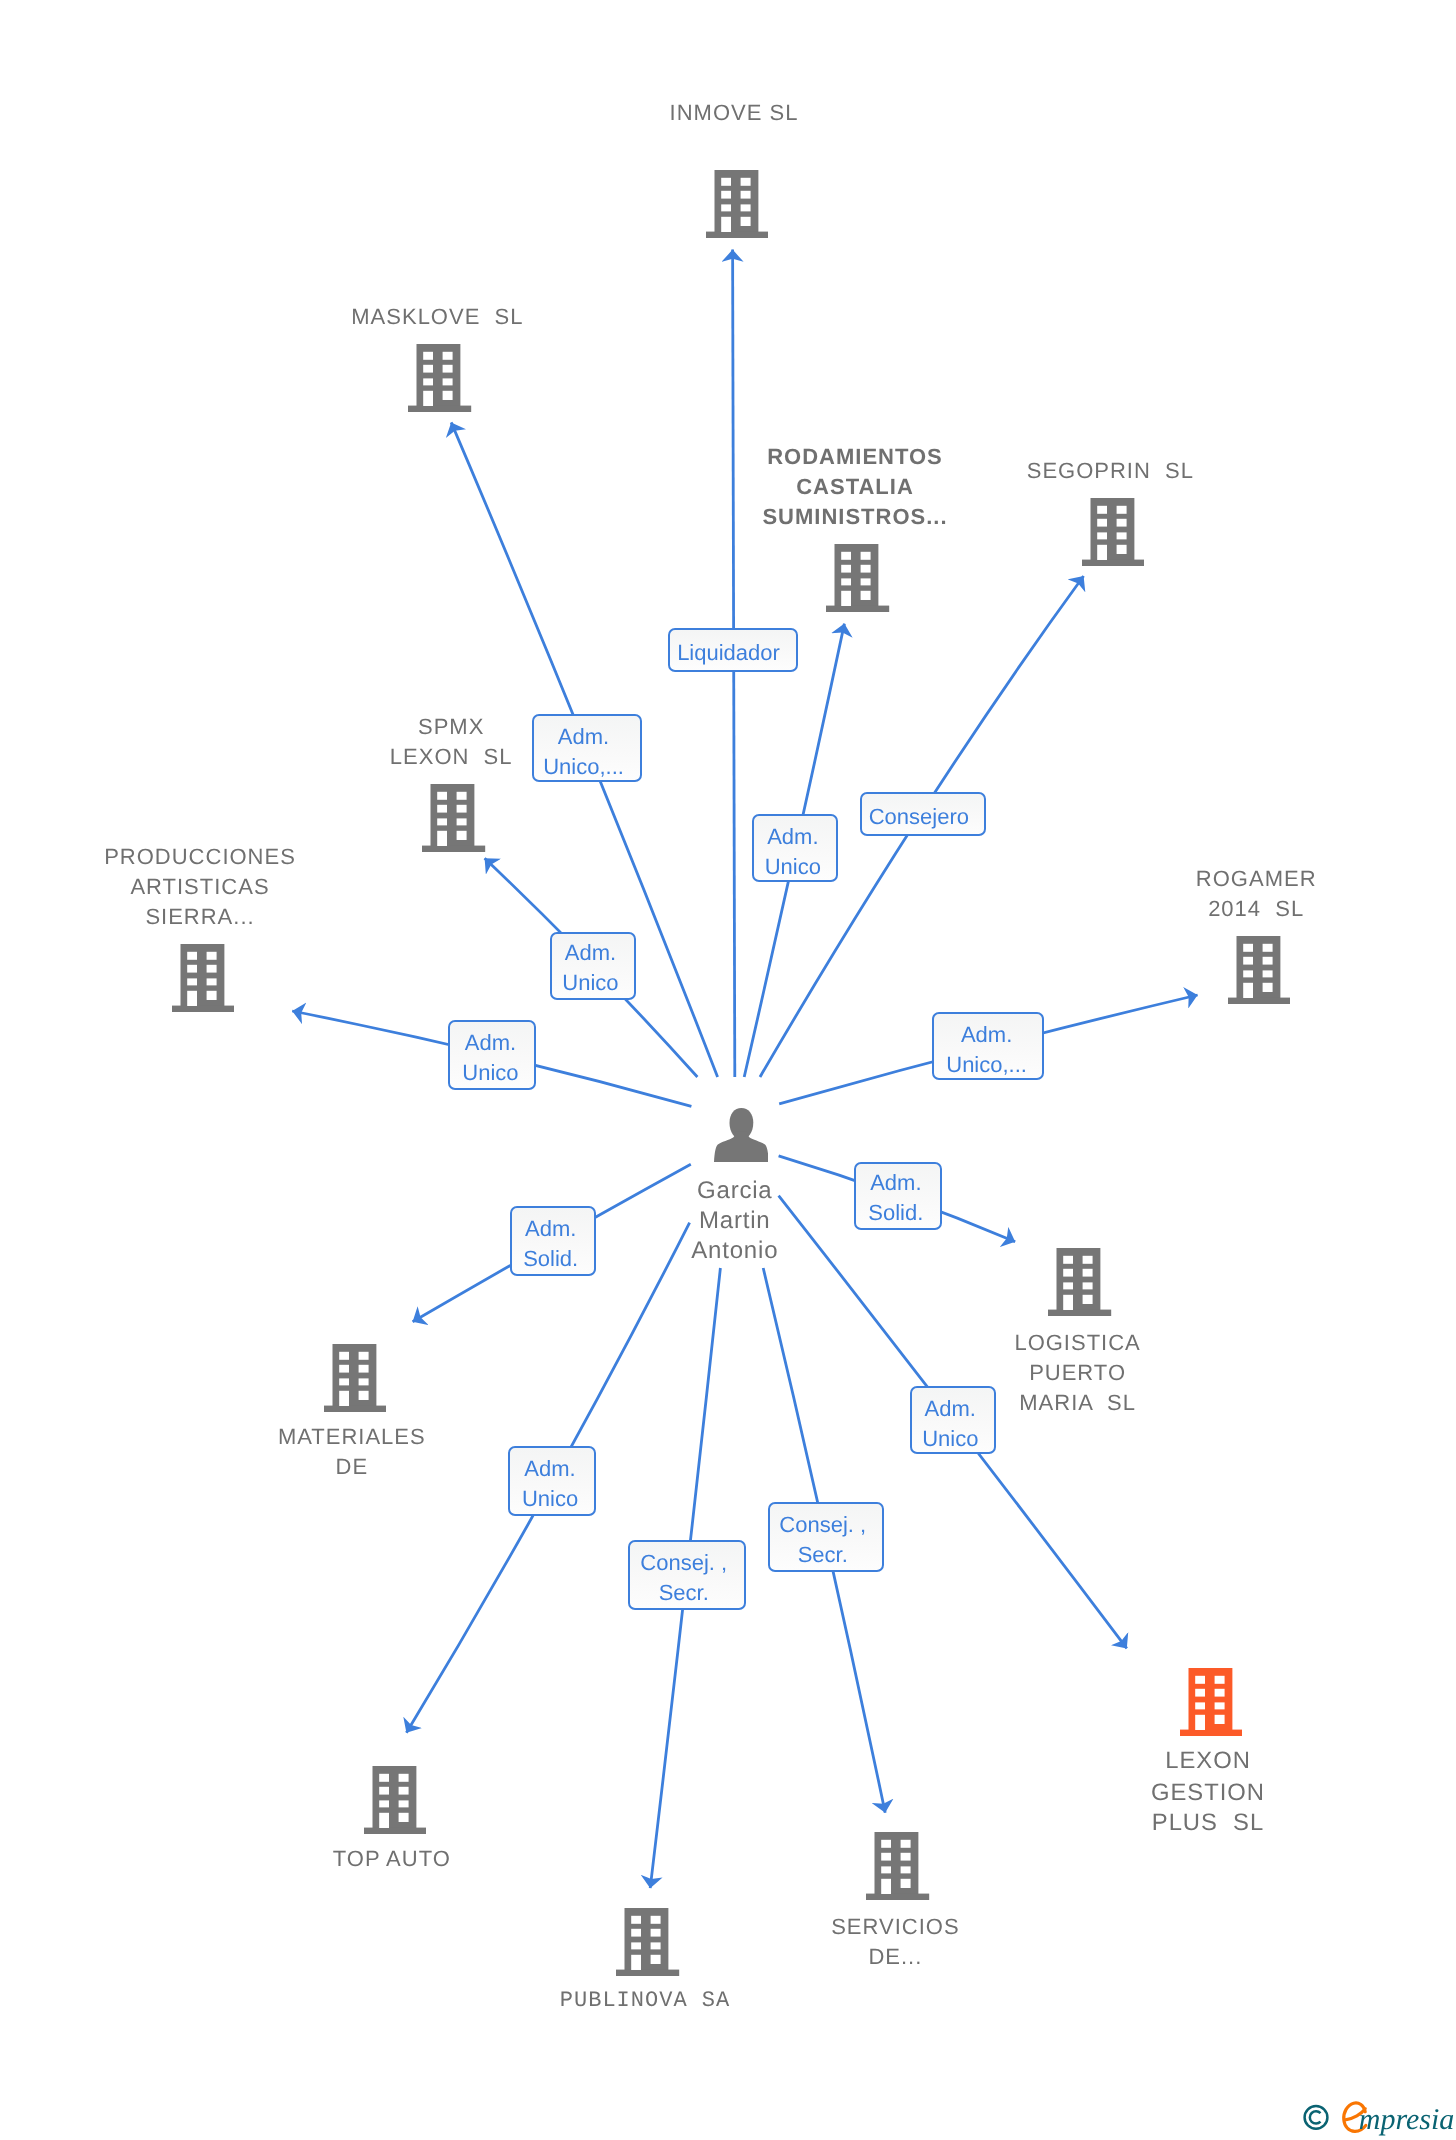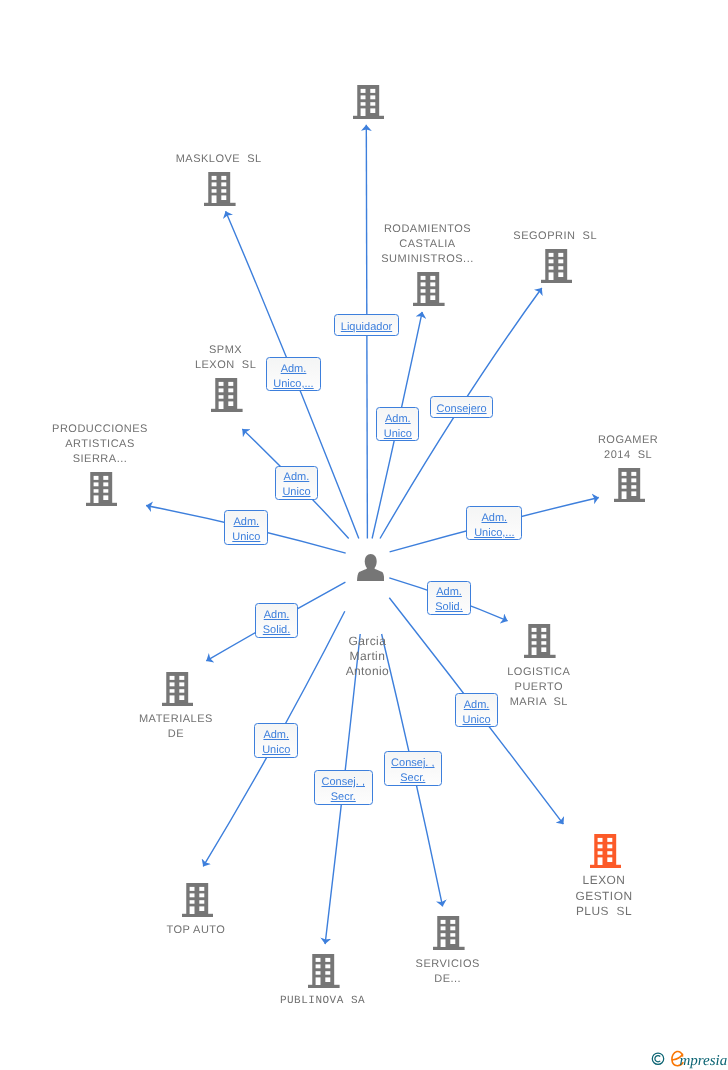--- a/index.html
+++ b/index.html
@@ -9,27 +9,27 @@
        -webkit-font-smoothing:antialiased;text-rendering:geometricPrecision;}
   #graph{position:relative;width:728px;height:1070px;background:#ffffff;}
   svg.edges{position:absolute;left:0;top:0;width:728px;height:1070px;overflow:visible;}
   .node{position:absolute;}
   .node-icon{position:absolute;top:0;}
   .node-icon svg{display:block;}
   .node-label{position:absolute;text-align:center;color:#707070;font-size:11px;
      line-height:15.3px;letter-spacing:.5px;white-space:normal;font-size:11px;}
   .node-label > div{white-space:pre;}
   .elabel-inner > span{white-space:pre;}
-  .person-label{font-size:12px;line-height:14.9px;letter-spacing:.4px;margin-top:46px;}
+  .person-label{font-size:12px;line-height:14.9px;letter-spacing:.4px;}
   .elabel{position:absolute;box-sizing:border-box;
      border:1.5px solid #3d7fdc;border-radius:3.5px;
      background:linear-gradient(180deg,#f4f5f5 0%,#f9f9f9 55%,#fdfdfd 100%);
      color:#3d7fdc;font-size:11px;line-height:14.7px;letter-spacing:0;
      text-align:center;white-space:nowrap;padding:10px 8px;
-     display:flex;align-items:center;justify-content:center;text-decoration:underline;}
+     display:flex;align-items:center;justify-content:flex-end;}
   .elabel-inner{position:relative;top:2.4px;}
   .elabel span{display:block;}
   #watermark{position:absolute;}
   #watermark svg{display:block;}
   .wm-name{font-family:"Liberation Serif",serif;font-style:italic;font-size:15px;}
 </style>
 </head>
 <body>
 
 <div id="graph">
@@ -66,20 +66,21 @@
             <rect x="7.6" y="10.4" width="4.9" height="3.9"></rect>
             <rect x="17.3" y="10.4" width="5.0" height="3.9"></rect>
             <rect x="7.6" y="17.2" width="4.9" height="3.5"></rect>
             <rect x="17.3" y="17.2" width="5.0" height="3.5"></rect>
             <rect x="7.6" y="23.4" width="4.9" height="7.6"></rect>
             <rect x="17.3" y="23.4" width="5.0" height="4.6"></rect>
           </g>
         </svg>
       </div>
   <div class="node-label" style="left:-120px;width:272px;top:-34.9px;">
+    <div>INMOVE SL</div>
   </div>
 </div>
 
 <div class="node" style="left:202.7px;top:172.05px;width:31.6px;height:34.1px">
   <div class="node-icon" style="left:1.7px">
         <svg class="bsvg" width="31.6" height="34.1" viewBox="0 0 31.6 34.1" xmlns="http://www.w3.org/2000/svg">
           <path fill="#767676" d="M4.25 0 H26.2 V31.0 H4.25 Z"></path>
           <rect fill="#767676" x="0" y="30.8" width="31.6" height="3.3"></rect>
           <g fill="#ffffff">
             <rect x="7.6" y="3.9" width="4.9" height="4.0"></rect>
@@ -108,21 +109,21 @@
             <rect x="17.3" y="3.9" width="5.0" height="4.0"></rect>
             <rect x="7.6" y="10.4" width="4.9" height="3.9"></rect>
             <rect x="17.3" y="10.4" width="5.0" height="3.9"></rect>
             <rect x="7.6" y="17.2" width="4.9" height="3.5"></rect>
             <rect x="17.3" y="17.2" width="5.0" height="3.5"></rect>
             <rect x="7.6" y="23.4" width="4.9" height="7.6"></rect>
             <rect x="17.3" y="23.4" width="5.0" height="4.6"></rect>
           </g>
         </svg>
       </div>
-  <div class="node-label" style="left:-120px;width:272px;top:-50.2px;">
+  <div class="node-label" style="left:-120px;width:272px;top:-50.2px;font-weight:bold;">
     <div>RODAMIENTOS</div>
     <div>CASTALIA</div>
     <div>SUMINISTROS...</div>
   </div>
 </div>
 
 <div class="node" style="left:539.2px;top:248.65px;width:31.6px;height:34.1px">
   <div class="node-icon" style="left:1.7px">
         <svg class="bsvg" width="31.6" height="34.1" viewBox="0 0 31.6 34.1" xmlns="http://www.w3.org/2000/svg">
           <path fill="#767676" d="M4.25 0 H26.2 V31.0 H4.25 Z"></path>
@@ -137,21 +138,21 @@
             <rect x="7.6" y="23.4" width="4.9" height="7.6"></rect>
             <rect x="17.3" y="23.4" width="5.0" height="4.6"></rect>
           </g>
         </svg>
       </div>
   <div class="node-label" style="left:-120px;width:272px;top:-19.6px;">
     <div>SEGOPRIN  SL</div>
   </div>
 </div>
 
-<div class="node" style="left:209.6px;top:378px;width:31.6px;height:17px">
+<div class="node" style="left:209.6px;top:392px;width:31.6px;height:17px">
   <div class="node-icon" style="left:1.7px">
         <svg class="bsvg" width="31.6" height="34.1" viewBox="0 0 31.6 34.1" xmlns="http://www.w3.org/2000/svg">
           <path fill="#767676" d="M4.25 0 H26.2 V31.0 H4.25 Z"></path>
           <rect fill="#767676" x="0" y="30.8" width="31.6" height="3.3"></rect>
           <g fill="#ffffff">
             <rect x="7.6" y="3.9" width="4.9" height="4.0"></rect>
             <rect x="17.3" y="3.9" width="5.0" height="4.0"></rect>
             <rect x="7.6" y="10.4" width="4.9" height="3.9"></rect>
             <rect x="17.3" y="10.4" width="5.0" height="3.9"></rect>
             <rect x="7.6" y="17.2" width="4.9" height="3.5"></rect>

